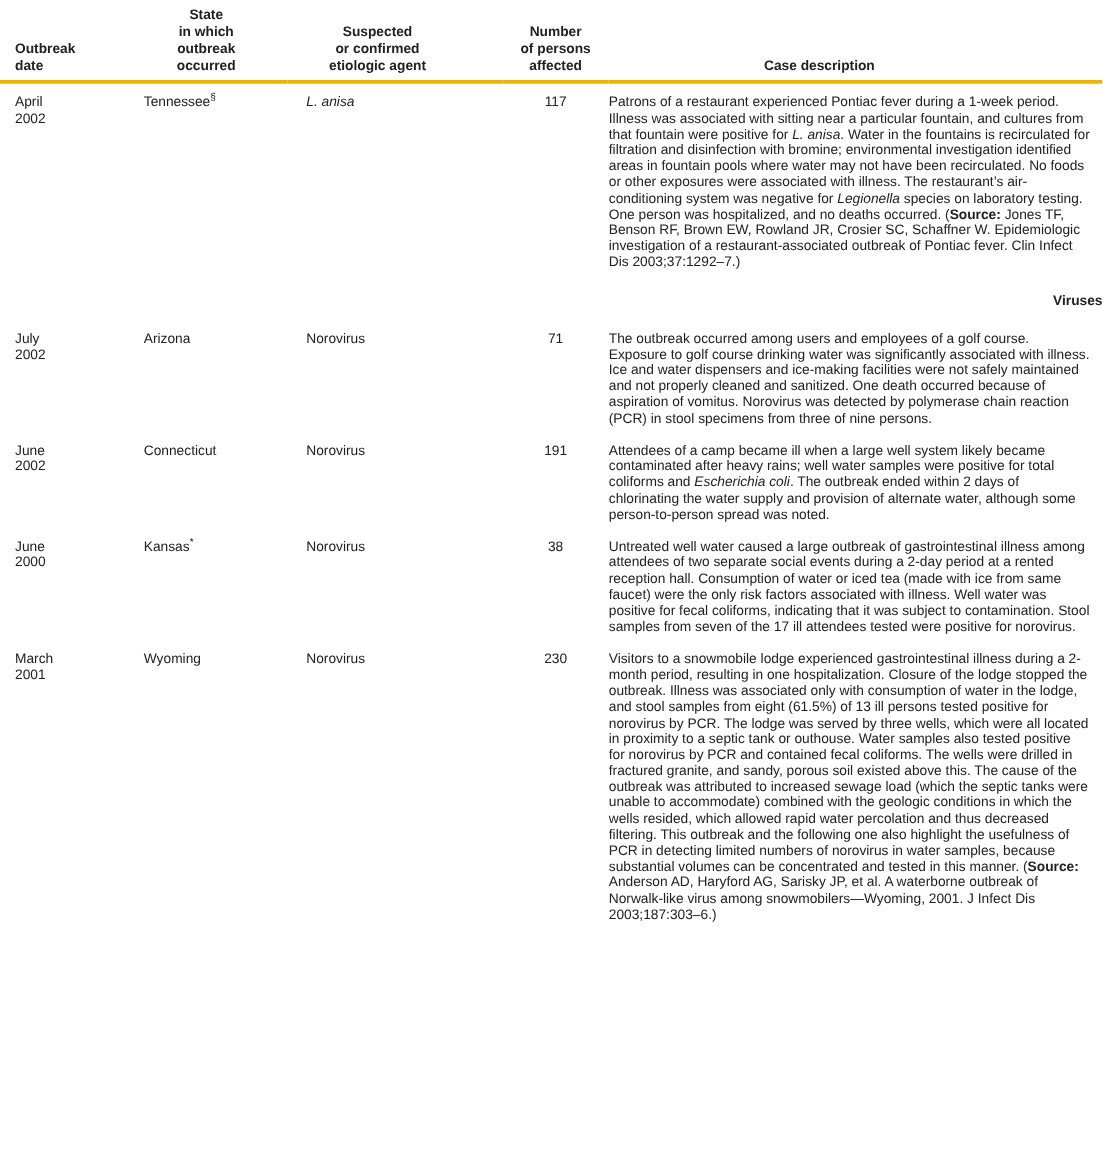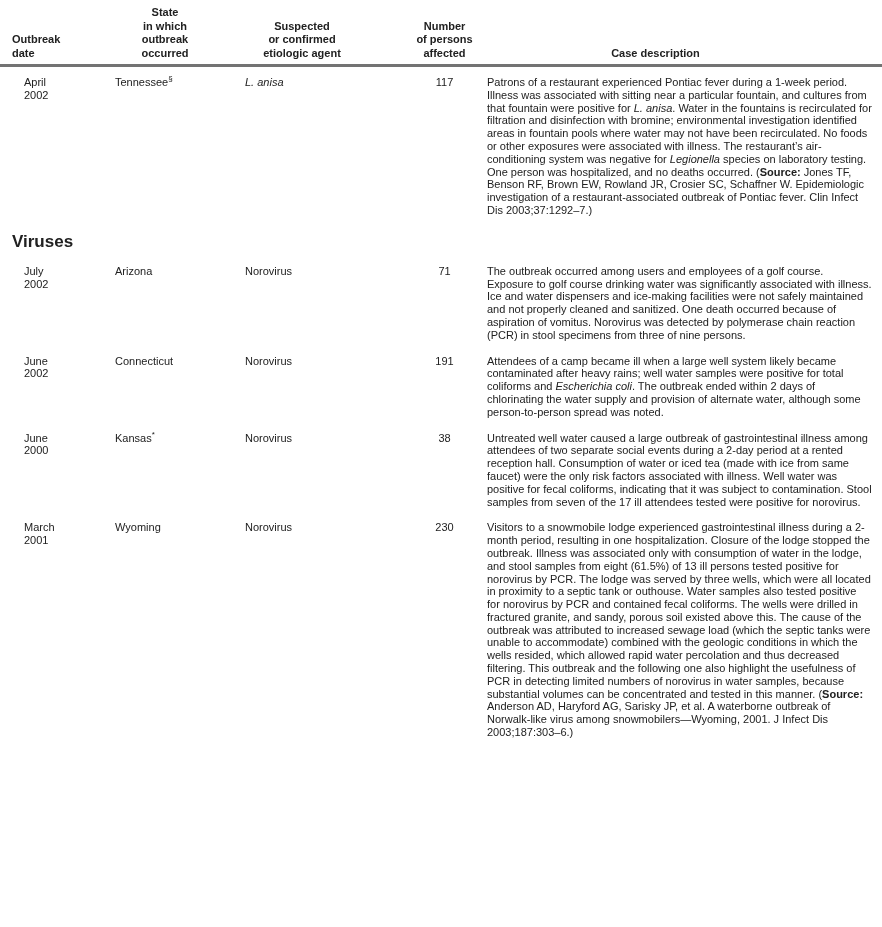--- a/index.html
+++ b/index.html
@@ -20,46 +20,47 @@
     border-collapse: collapse;
     table-layout: fixed;
   }
   thead th {
     font-weight: bold;
     font-size: 11px;
     line-height: 13.5px;
     vertical-align: bottom;
     text-align: center;
     padding: 6px 0 4px 0;
-    border-bottom: 3px solid #737373;
+    border-bottom: 3px solid #eab308;
     white-space: pre-line;
   }
   th.h-date {
     text-align: left;
     padding-left: 12px;
   }
   th.h-agent  { padding-right: 28px; }
   th.h-desc   { padding-right: 58px; }
   tbody td {
     vertical-align: top;
     font-size: 11px;
     line-height: 12.8px;
     padding: 0 0 13px 0;
   }
   tbody tr:first-child td { padding-top: 9px; }
-  td.cell-date  { padding-left: 24px; white-space: pre-line; }
+  td.cell-date  { padding-left: 12px; white-space: pre-line; }
   td.cell-state { padding-left: 15px; }
   td.cell-agent { padding-left: 15px; }
   td.cell-num   { text-align: center; }
   td.cell-desc  { padding-right: 10px; }
   td.section {
     font-weight: bold;
     padding: 5px 0 17px 12px;
-    font-size: 17px;
+    font-size: 11px;
     line-height: 13px;
+    text-align: right;
   }
   sup.fn-marker {
     font-size: 8px;
     line-height: 0;
     vertical-align: super;
   }
   i { }
   b { font-weight: bold; }
 </style>
 </head>

